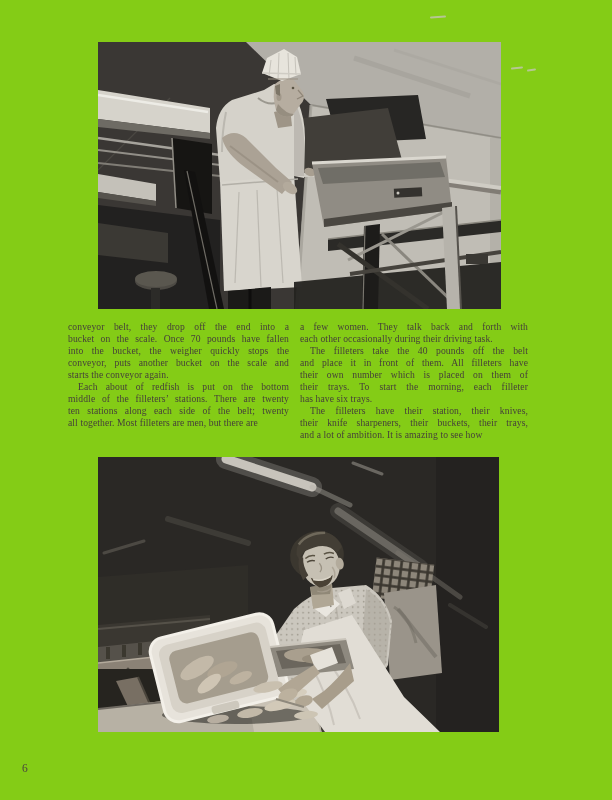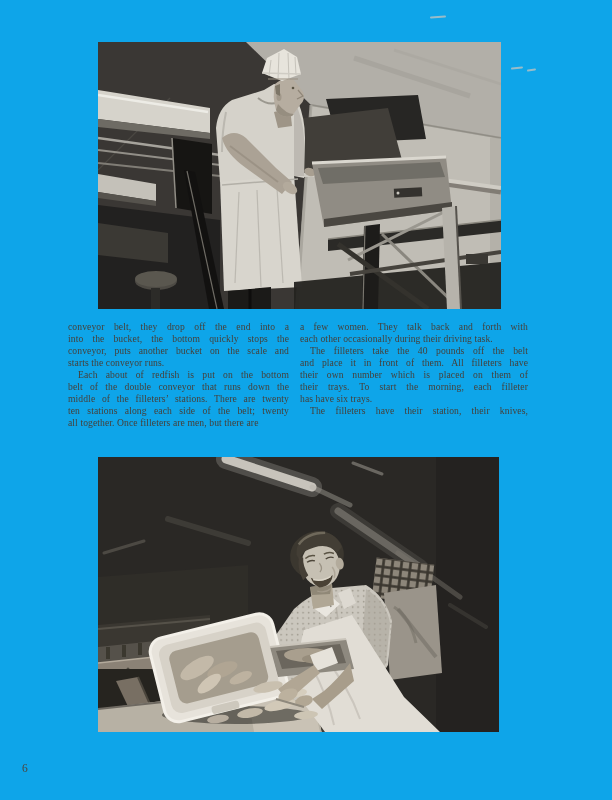--- a/index.html
+++ b/index.html
@@ -1,19 +1,19 @@
 <!DOCTYPE html>
 <html><head>
 <meta charset="utf-8">
 <style>
   html,body{margin:0;padding:0;}
   .sheet{
     position:relative;
     width:612px;height:800px;
-    background:#0ea5e9;
+    background:#84cc16;
     overflow:hidden;
     font-family:"Liberation Serif", serif;
   }
   figure.photo{margin:0;position:absolute;line-height:0;}
   .photo svg{display:block;}
   .photo-top{left:98px;top:42px;}
   .photo-bottom{left:98px;top:457px;}
   .col{
     position:absolute;top:321px;
     color:#46403a;
@@ -129,38 +129,40 @@
       <g>
         <ellipse cx="58" cy="239" rx="21" ry="9" fill="#4d4a44"></ellipse>
         <ellipse cx="58" cy="237" rx="21" ry="8" fill="#5a574f"></ellipse>
         <rect x="53" y="246" width="9" height="21" fill="#2c2b28"></rect>
       </g>
     </svg>
   </figure>
 
   <div class="col" id="col-left">
       <div class="line">conveyor belt, they drop off the end into a</div>
-      <div class="line">into the bucket, the bottom quickly stops the</div>
+      <div class="line">bucket on the scale. Once 70 pounds have fallen</div>
+      <div class="line">into the bucket, the weigher quickly stops the</div>
       <div class="line">conveyor, puts another bucket on the scale and</div>
-      <div class="line plast">starts the conveyor runs.</div>
+      <div class="line plast">starts the conveyor again.</div>
       <div class="line indent">Each about of redfish is put on the bottom</div>
-      <div class="line">belt of the double conveyor that runs down the</div>
       <div class="line">middle of the filleters’ stations. There are twenty</div>
       <div class="line">ten stations along each side of the belt; twenty</div>
-      <div class="line plast">all together. Once filleters are men, but there are</div>
+      <div class="line plast">all together. Most filleters are men, but there are</div>
     </div>
   <div class="col" id="col-right">
       <div class="line">a few women. They talk back and forth with</div>
       <div class="line plast">each other occasionally during their driving task.</div>
       <div class="line indent">The filleters take the 40 pounds off the belt</div>
       <div class="line">and place it in front of them. All filleters have</div>
       <div class="line">their own number which is placed on them of</div>
       <div class="line">their trays. To start the morning, each filleter</div>
       <div class="line plast">has have six trays.</div>
       <div class="line indent">The filleters have their station, their knives,</div>
+      <div class="line">their knife sharpeners, their buckets, their trays,</div>
+      <div class="line plast">and a lot of ambition. It is amazing to see how</div>
     </div>
 
   <figure class="photo photo-bottom">
     <svg viewBox="0 0 401 275" width="401" height="275" xmlns="http://www.w3.org/2000/svg">
       <defs>
         <pattern id="bp-dots" width="5.5" height="5.5" patternUnits="userSpaceOnUse">
           <circle cx="1.6" cy="1.6" r="0.85" fill="#837d70"></circle>
         </pattern>
         <pattern id="bp-grid" width="9" height="9" patternUnits="userSpaceOnUse">
           <path d="M0 4.5 H9 M4.5 0 V9" stroke="#3a362f" stroke-width="2.6" fill="none"></path>

